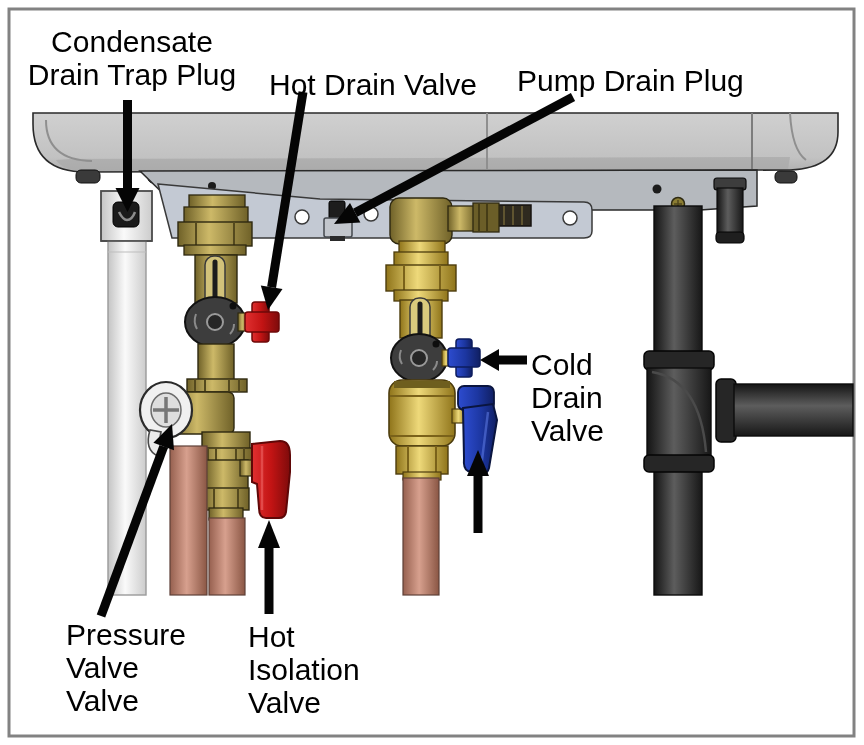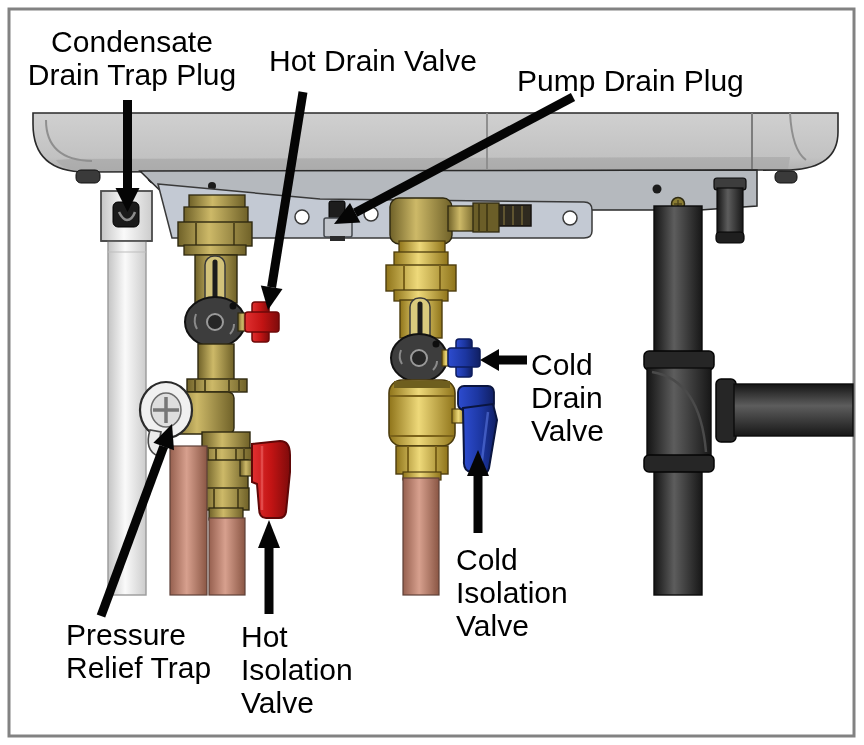--- a/index.html
+++ b/index.html
@@ -262,25 +262,24 @@
     </g>
     <g>
       <line x1="101" y1="616" x2="163.7" y2="446.5" stroke-width="9"></line>
       <polygon points="174.0,450.3 153.4,442.7 172,424" stroke="none"></polygon>
     </g>
   </g>
 </svg>
 
 <div class="lbl ctr" style="left:20px;top:25px;width:224px;">Condensate Drain Trap Plug</div>
 
-<div class="lbl nowrap" style="left:269px;top:44px;">Hot Drain Valve</div>
+<div class="lbl nowrap" style="left:269px;top:68px;">Hot Drain Valve</div>
 
 <div class="lbl nowrap" style="left:517px;top:64px;">Pump Drain Plug</div>
 
 <div class="lbl" style="left:531px;top:340px;width:100px;margin-top:8px;">Cold Drain Valve</div>
 
-<div class="lbl" style="left:456px;top:543px;width:135px;">Cold Isolation Valve</div>
-
-<div class="lbl" style="left:66px;top:618px;width:150px;">Pressure Relief Trap</div>
-
-<div class="lbl" style="left:241px;top:620px;width:135px;">Hot Isolation Valve</div>
+
+<div class="lbl" style="left:66px;top:618px;width:150px;">Pressure Valve Valve</div>
+
+<div class="lbl" style="left:248px;top:620px;width:135px;">Hot Isolation Valve</div>
 
 </div>
 
 </body></html>

